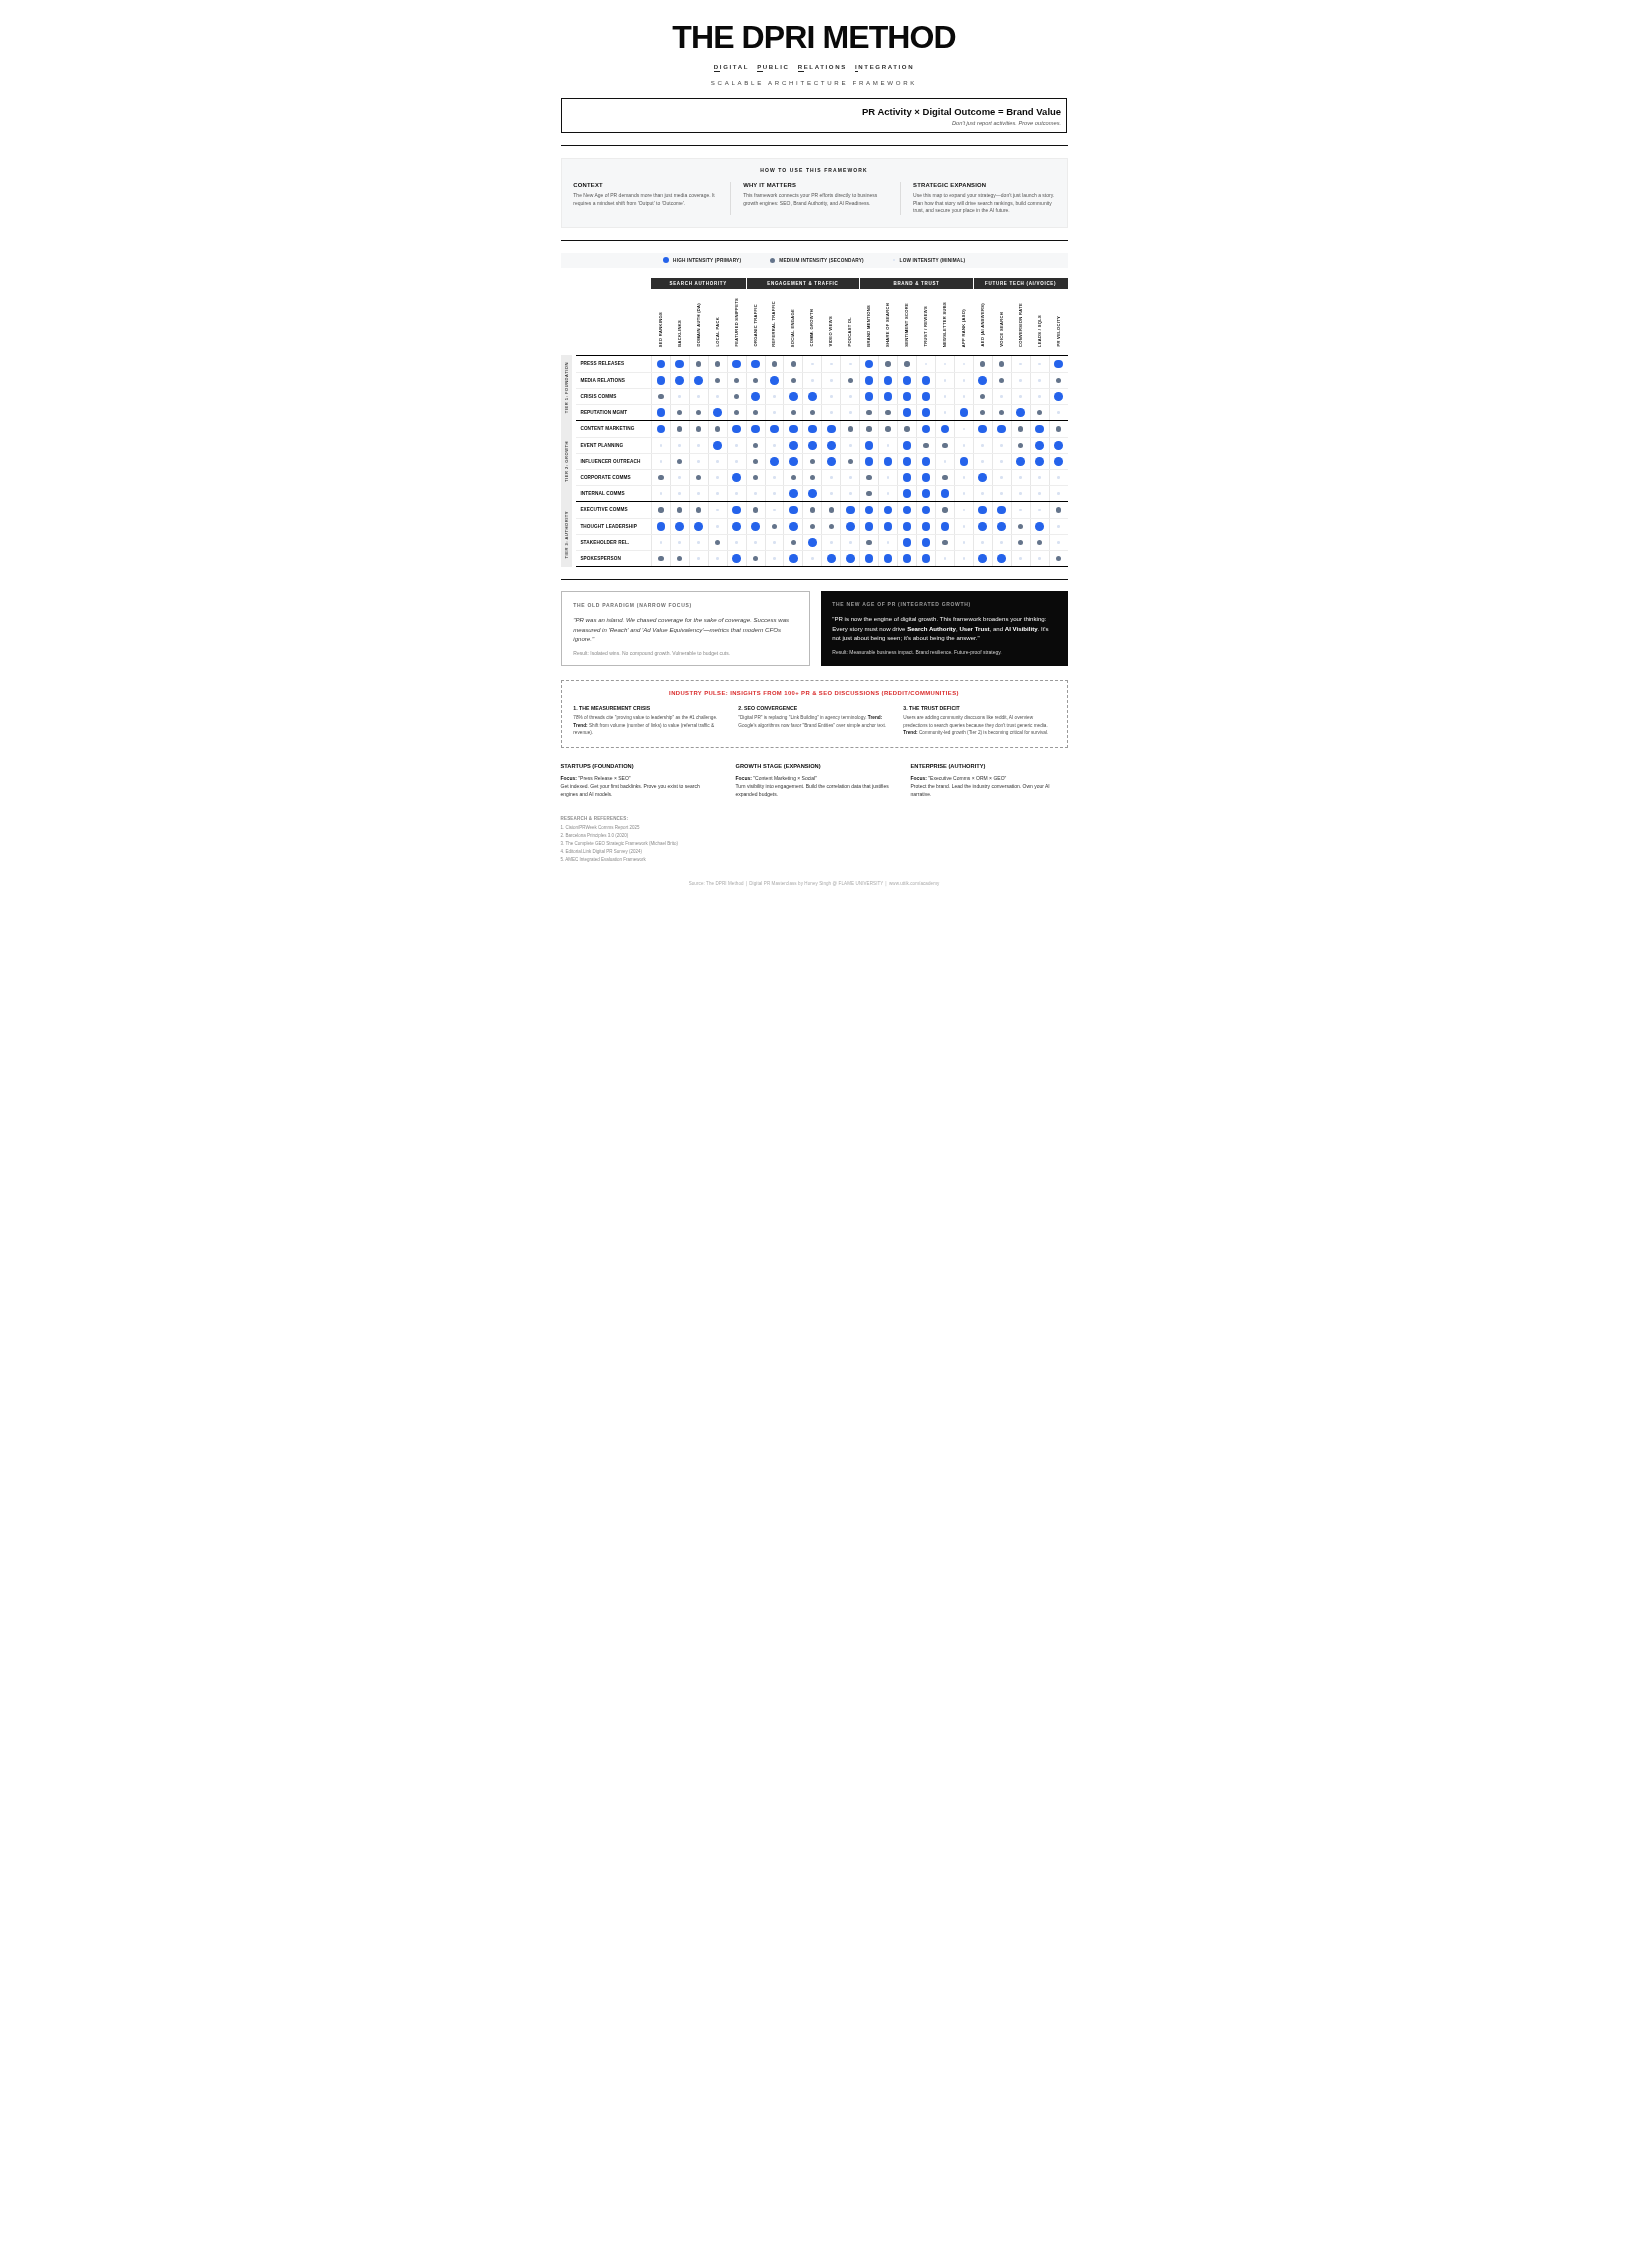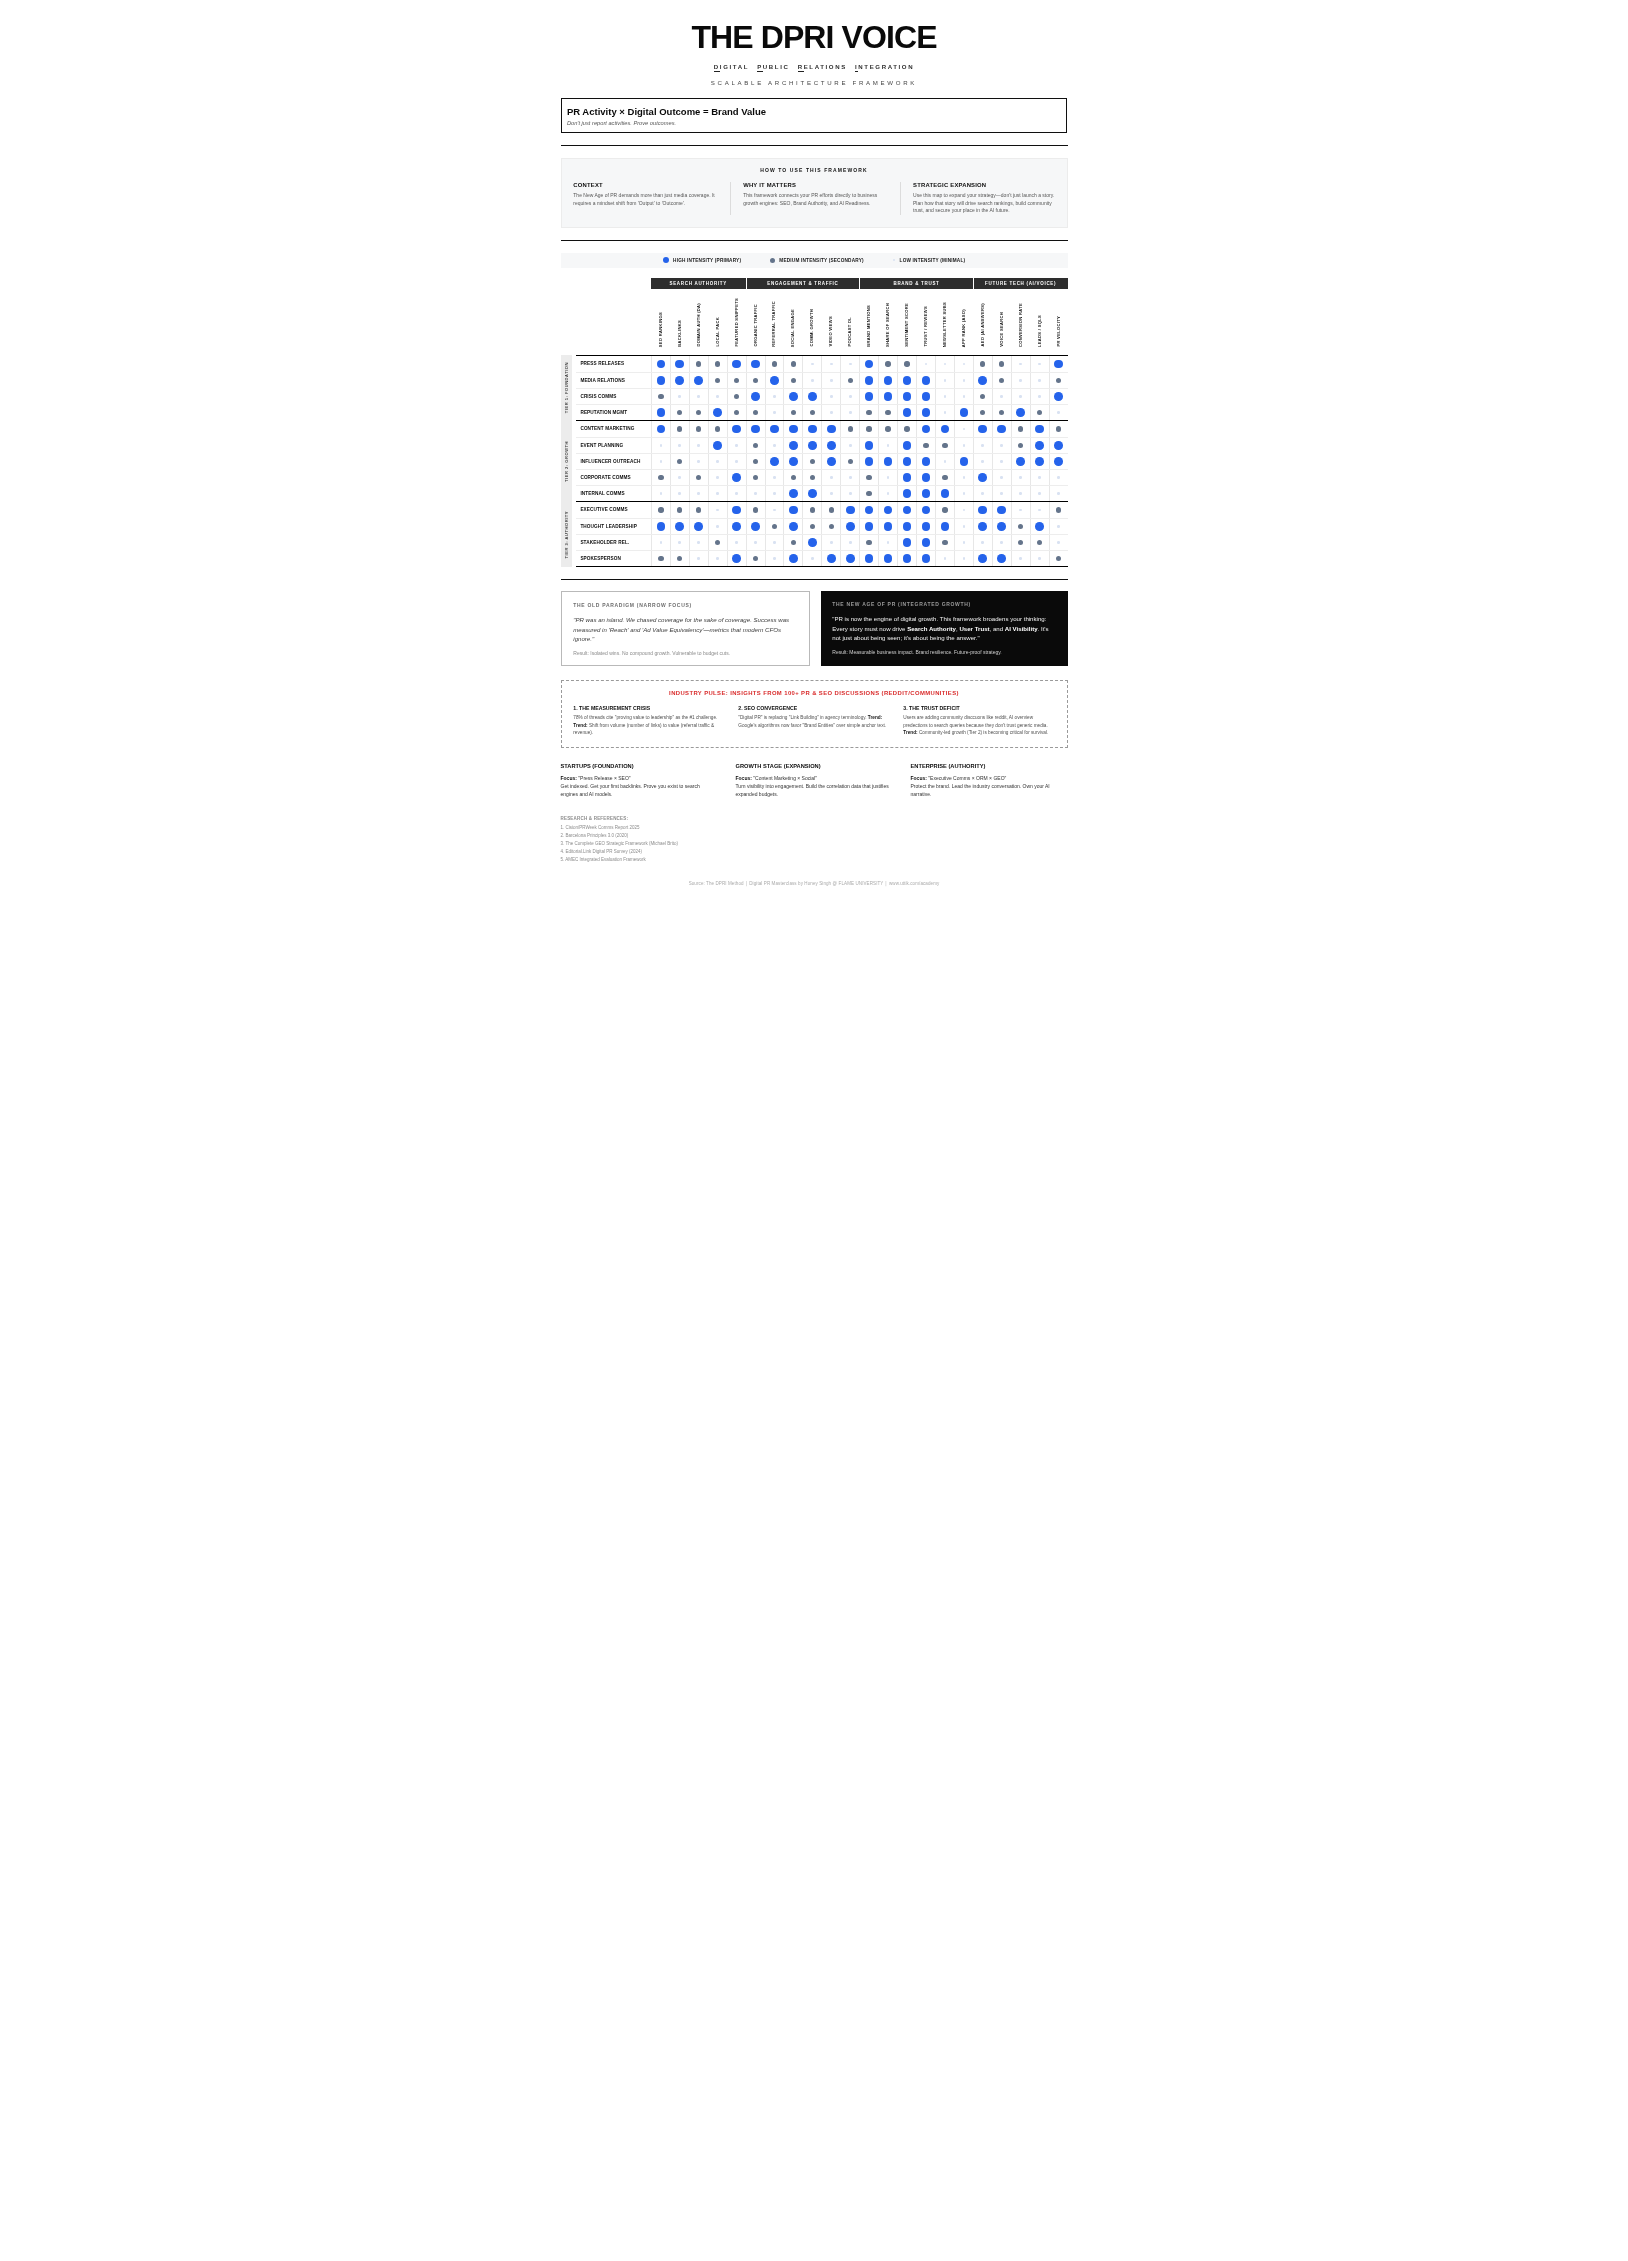--- a/index.html
+++ b/index.html
@@ -9,21 +9,21 @@
 
   
   .hdr { text-align:center; }
   .hdr h1 { font-size:32px; font-weight:bold; letter-spacing:-0.9px; color:#0a0a0a; line-height:1; }
   .subtitle { margin-top:10px; font-size:6.1px; font-weight:bold; color:#2e2e2e; letter-spacing:1.6px; }
   .subtitle .word { margin:0 4.1px; white-space:nowrap; }
   .subtitle .fl { border-bottom:1.4px solid #222; padding-bottom:1.4px; }
   .tagline { margin-top:9px; font-size:6.1px; color:#474747; letter-spacing:2.7px; }
 
   
-  .formula-box { border:0.9px solid #101010; margin:11.8px 0.9px 0 0.9px; padding:6.8px 4.5px 6.3px 4.5px; text-align:left; }
+  .formula-box { border:0.9px solid #101010; margin:11.8px 0.9px 0 0.9px; padding:6.8px 4.5px 6.3px 4.5px; text-align:right; }
   .formula-title { font-size:9.5px; font-weight:bold; color:#0a0a0a; }
   .formula-sub { margin-top:3.2px; font-size:5.7px; font-style:italic; color:#555; }
 
   hr.rule { border:none; border-top:1.4px solid #101010; margin:11.8px 0; }
 
   
   .howto { background:#f6f7f8; border:0.5px solid #ececec; padding:8.1px 11.8px 11.8px 11.8px; }
   .howto-heading { text-align:center; font-size:5px; font-weight:bold; letter-spacing:1.1px; color:#111; }
   .howto-cols { display:flex; gap:15.4px; margin-top:9px; }
   .howto-col { flex:1; }
@@ -102,21 +102,21 @@
   .refs .rh { font-size:4.5px; font-weight:bold; letter-spacing:0.2px; color:#8c8c8c; }
   .refs .ri { margin-top:3.2px; font-size:4.5px; color:#8c8c8c; }
   .footer { margin-top:19px; text-align:center; font-size:4.5px; color:#a9a9a9; letter-spacing:0.1px; }
 </style>
 </head>
 <body>
 
 <div class="page">
 
   <div class="hdr">
-    <h1>THE DPRI VOICE</h1>
+    <h1>THE DPRI METHOD</h1>
     <div class="subtitle" id="subtitle"><span class="word"><span class="fl">D</span>IGITAL</span><span class="word"><span class="fl">P</span>UBLIC</span><span class="word"><span class="fl">R</span>ELATIONS</span><span class="word"><span class="fl">I</span>NTEGRATION</span></div>
     <div class="tagline">SCALABLE ARCHITECTURE FRAMEWORK</div>
   </div>
 
   <div class="formula-box">
     <div class="formula-title">PR Activity × Digital Outcome = Brand Value</div>
     <div class="formula-sub">Don't just report activities. Prove outcomes.</div>
   </div>
 
   <hr class="rule">

